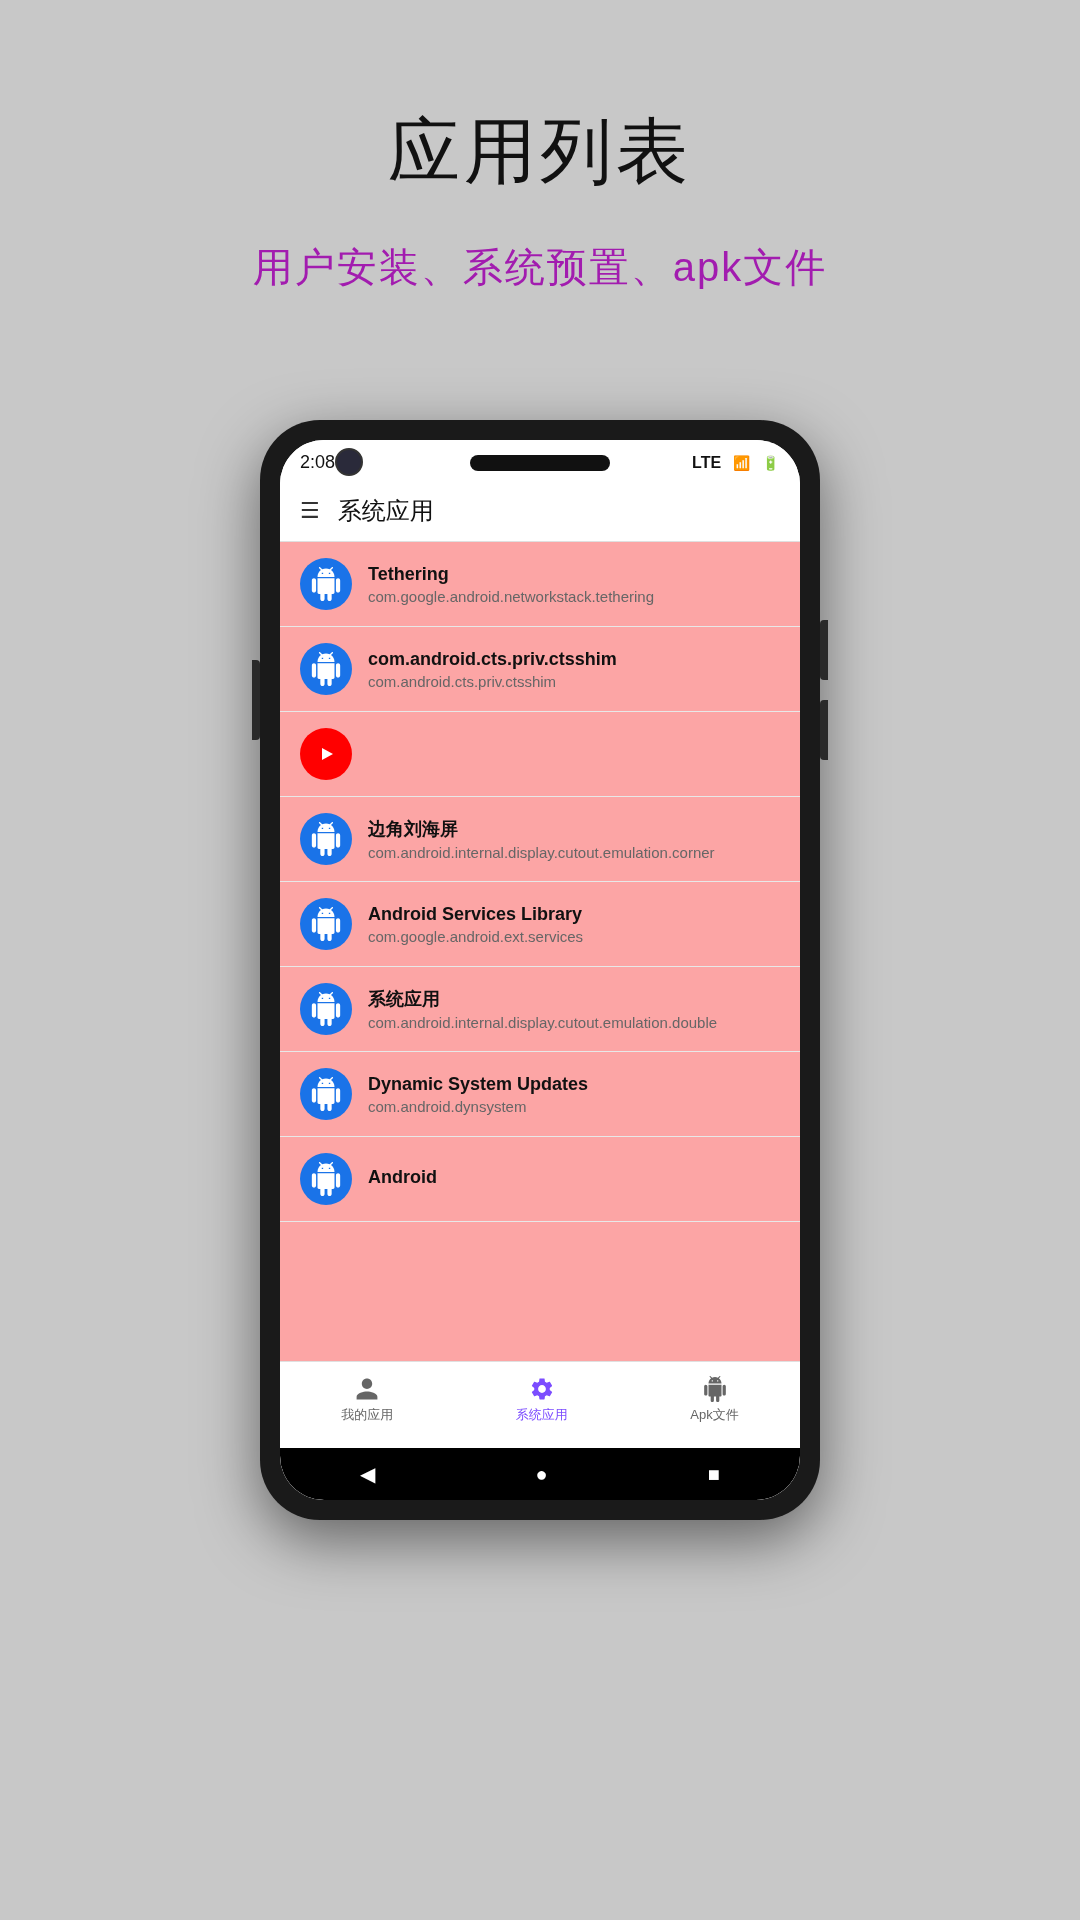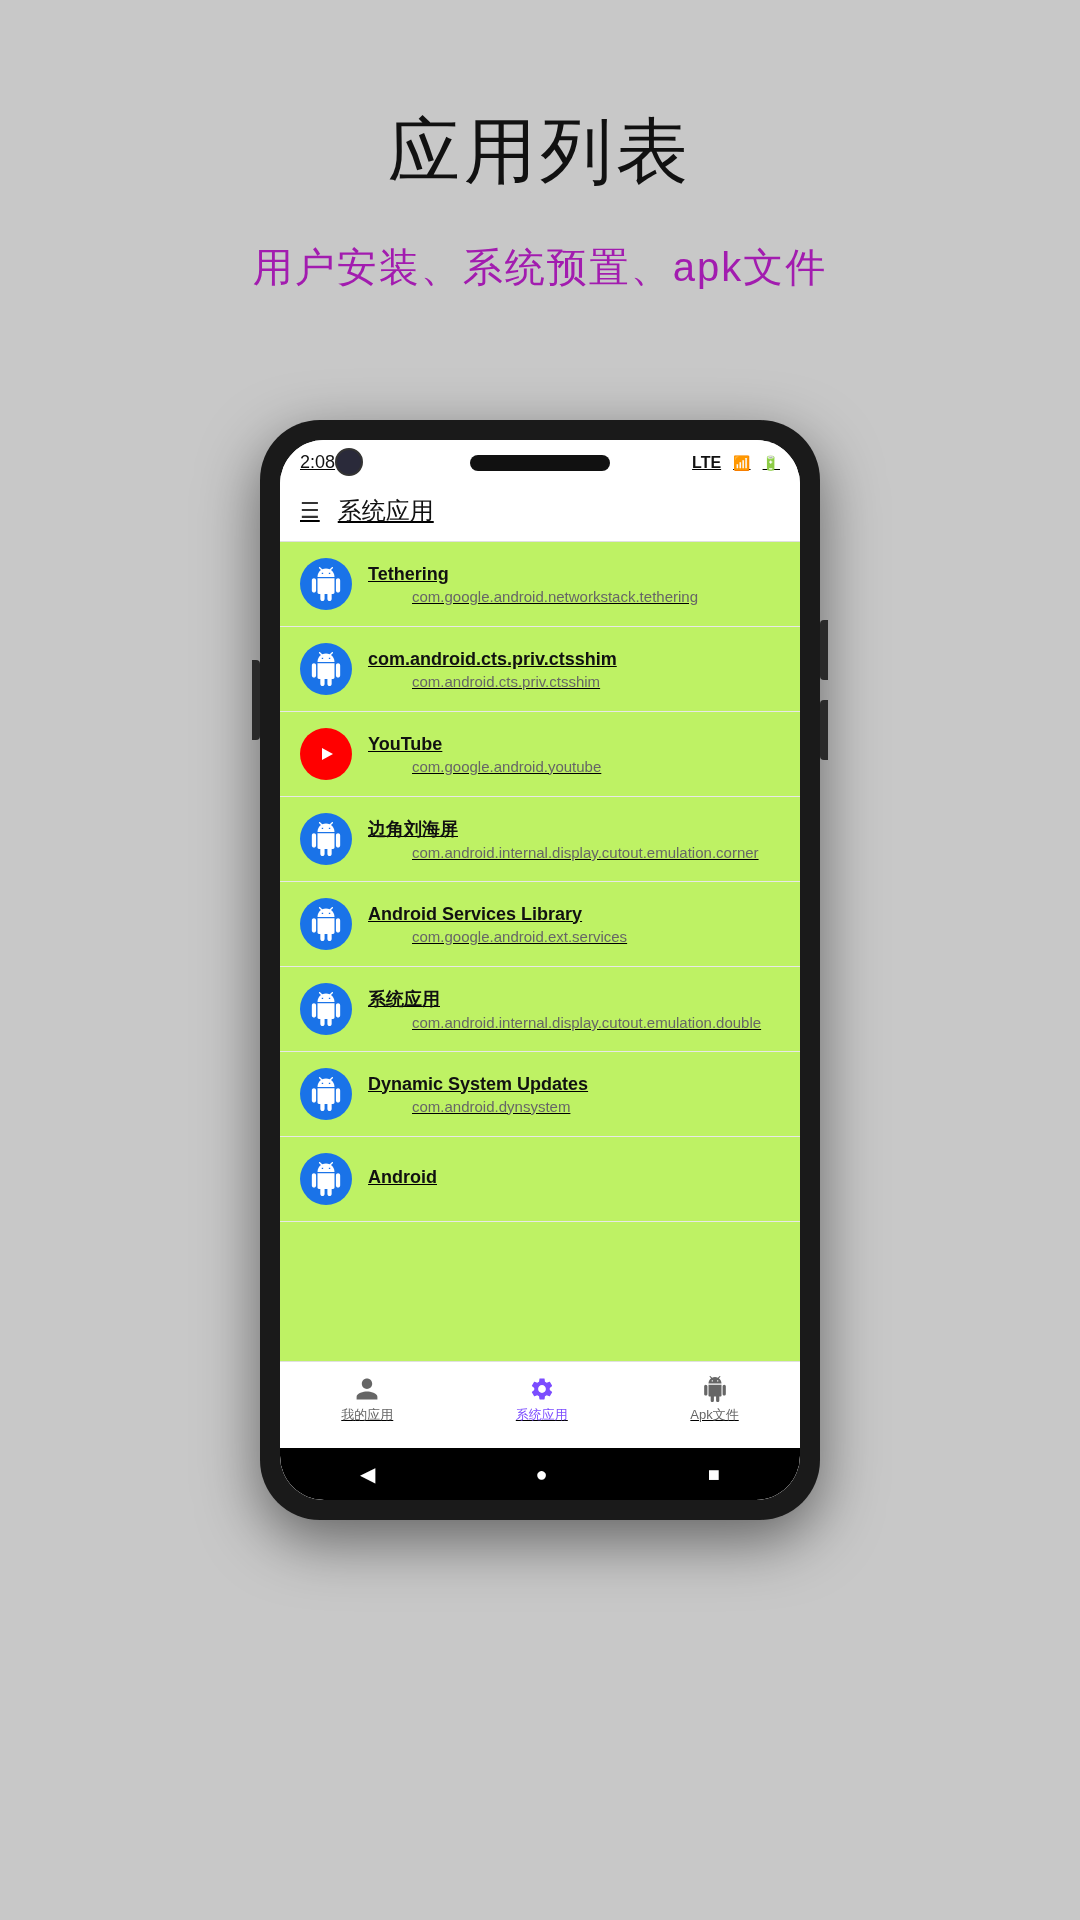--- a/index.html
+++ b/index.html
@@ -106,21 +106,20 @@
 
     
     .phone-screen {
       width: 100%;
       height: 100%;
       background: #fff;
       border-radius: 44px;
       overflow: hidden;
       display: flex;
       flex-direction: column;
-      text-decoration: underline;
     }
 
     
     .status-bar {
       background: #fff;
       padding: 12px 20px 8px 20px;
       display: flex;
       justify-content: space-between;
       align-items: center;
       flex-shrink: 0;
@@ -170,21 +169,21 @@
     .toolbar-title {
       font-size: 24px;
       color: #111;
       font-weight: 400;
     }
 
     
     .app-list {
       flex: 1;
       overflow-y: auto;
-      background: #bef264;
+      background: #fca5a5;
     }
 
     .app-item {
       display: flex;
       align-items: center;
       padding: 16px 20px;
       border-bottom: 1px solid #e8e8e8;
       cursor: pointer;
     }
 
@@ -228,21 +227,20 @@
       text-overflow: ellipsis;
     }
 
     .app-package {
       font-size: 15px;
       color: #666;
       margin-top: 3px;
       white-space: nowrap;
       overflow: hidden;
       text-overflow: ellipsis;
-      margin-left: 44px;
     }
 
     
     .bottom-nav {
       background: #fff;
       border-top: 1px solid #e0e0e0;
       display: flex;
       justify-content: space-around;
       align-items: center;
       padding: 10px 0 20px 0;
@@ -350,24 +348,20 @@
           </div>
         </div>
 
         <div class="app-item">
           <div class="app-icon" style="background:#ff0000;">
             <svg class="youtube-icon" viewBox="0 0 36 26" fill="white">
               <rect x="0" y="0" width="36" height="26" rx="6" fill="#ff0000"></rect>
               <polygon points="14,7 14,19 25,13" fill="white"></polygon>
             </svg>
           </div>
-          <div class="app-info">
-            <div class="app-name">YouTube</div>
-            <div class="app-package">com.google.android.youtube</div>
-          </div>
         </div>
 
         <div class="app-item">
           <div class="app-icon blue">
             <svg class="android-svg" viewBox="0 0 24 24" fill="white">
               <path d="M6 18c0 .55.45 1 1 1h1v3.5c0 .83.67 1.5 1.5 1.5s1.5-.67 1.5-1.5V19h2v3.5c0 .83.67 1.5 1.5 1.5s1.5-.67 1.5-1.5V19h1c.55 0 1-.45 1-1V8H6v10zM3.5 8C2.67 8 2 8.67 2 9.5v7c0 .83.67 1.5 1.5 1.5S5 17.33 5 16.5v-7C5 8.67 4.33 8 3.5 8zm17 0c-.83 0-1.5.67-1.5 1.5v7c0 .83.67 1.5 1.5 1.5s1.5-.67 1.5-1.5v-7c0-.83-.67-1.5-1.5-1.5zm-4.97-5.84l1.3-1.3c.2-.2.2-.51 0-.71-.2-.2-.51-.2-.71 0l-1.48 1.48C13.85 1.23 12.95 1 12 1c-.96 0-1.86.23-2.66.63L7.85.15c-.2-.2-.51-.2-.71 0-.2.2-.2.51 0 .71l1.3 1.3C6.97 3.26 6 5.01 6 7h12c0-1.99-.97-3.75-2.47-4.84zM10 5H9V4h1v1zm5 0h-1V4h1v1z"></path>
             </svg>
           </div>
           <div class="app-info">
             <div class="app-name">边角刘海屏</div>

